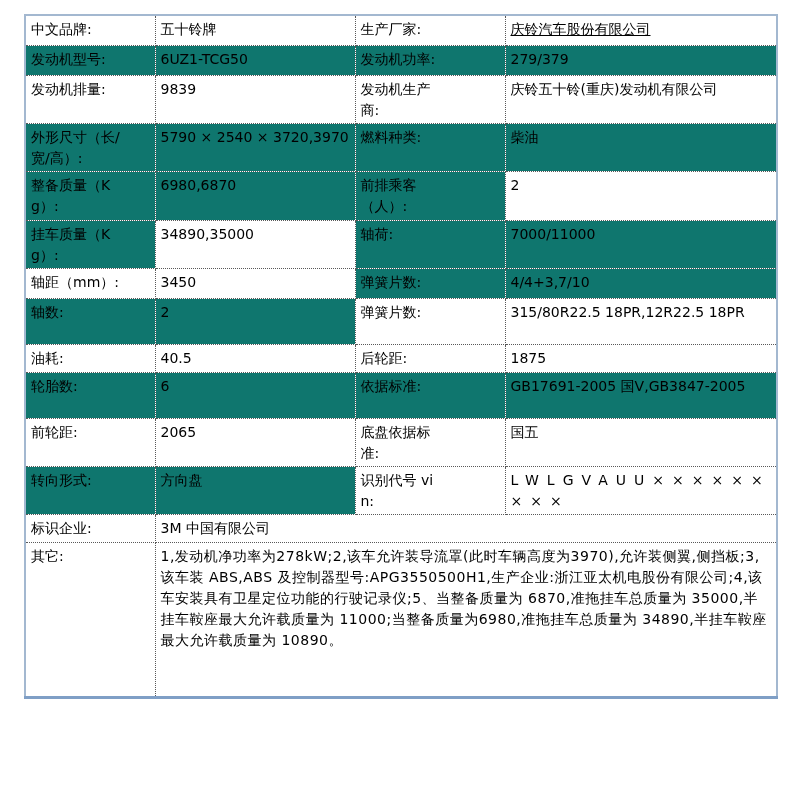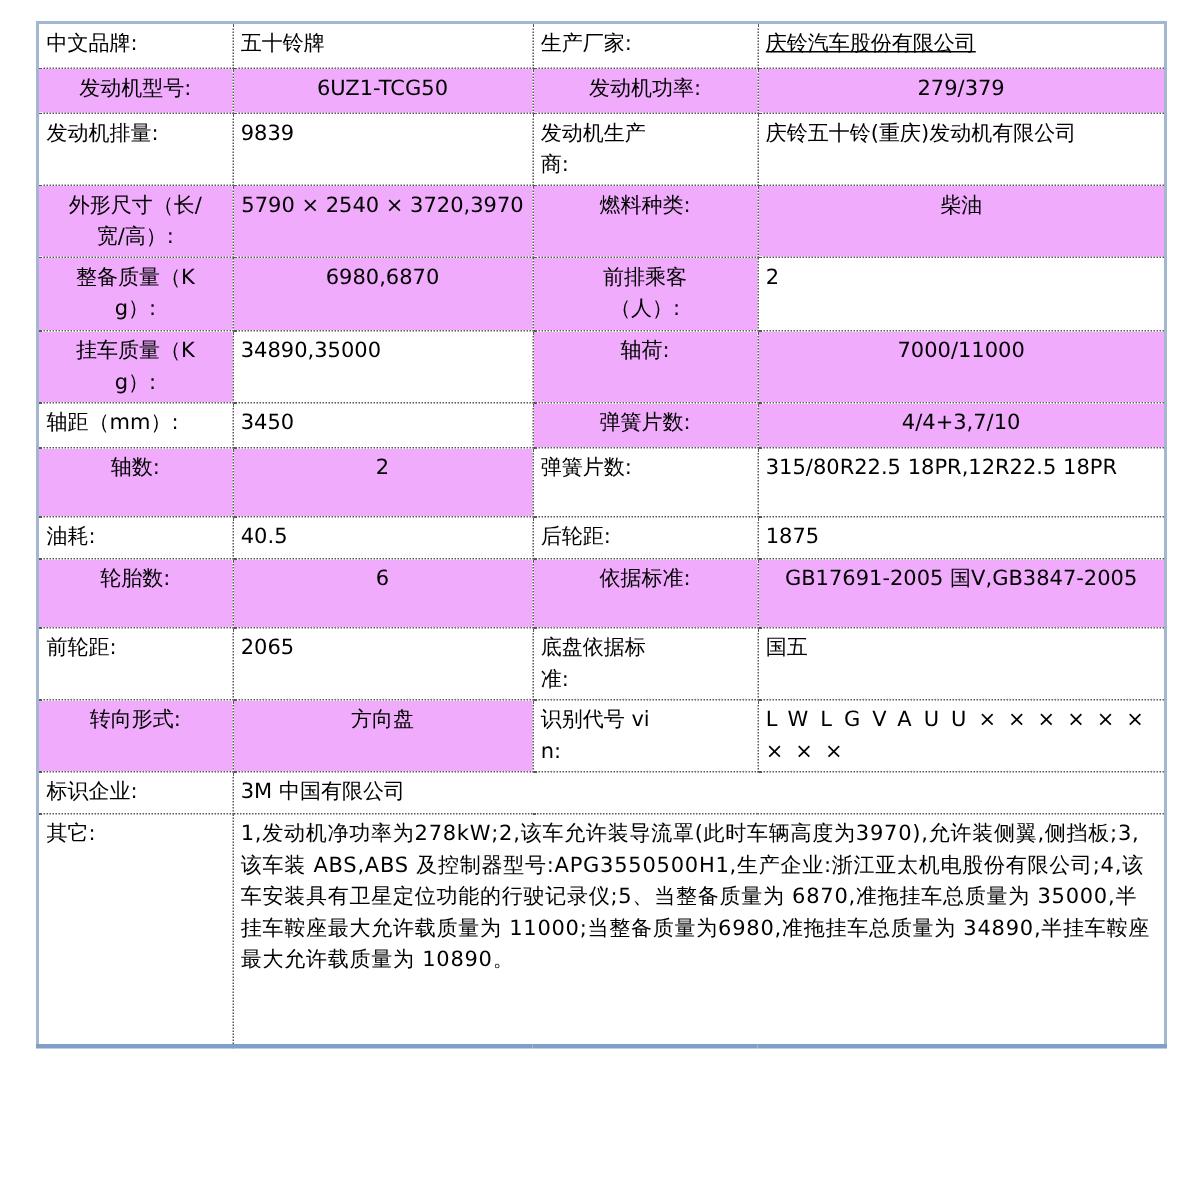--- a/index.html
+++ b/index.html
@@ -22,21 +22,21 @@
   .spec-table td {
     border: 1px dotted #595959;
     vertical-align: top;
     padding: 3px 5px 2px 5px;
     font-size: 14px;
     line-height: 1.5;
     color: #000000;
     word-break: break-all;
     overflow: hidden;
   }
-  .sh { background: #f0abfc; text-align: center; }
+  .sh { background: #0f766e; }
   .wh { background: #ffffff; }
   .lbl1 span { display: inline-block; max-width: 100px; }
   .lbl3 span { display: inline-block; max-width: 84px; }
   .link { text-decoration: underline; text-align: center; }
   .vin { letter-spacing: 8px; }
   .other-text { letter-spacing: 0.5px; }
 </style>
 </head>
 <body>
 

